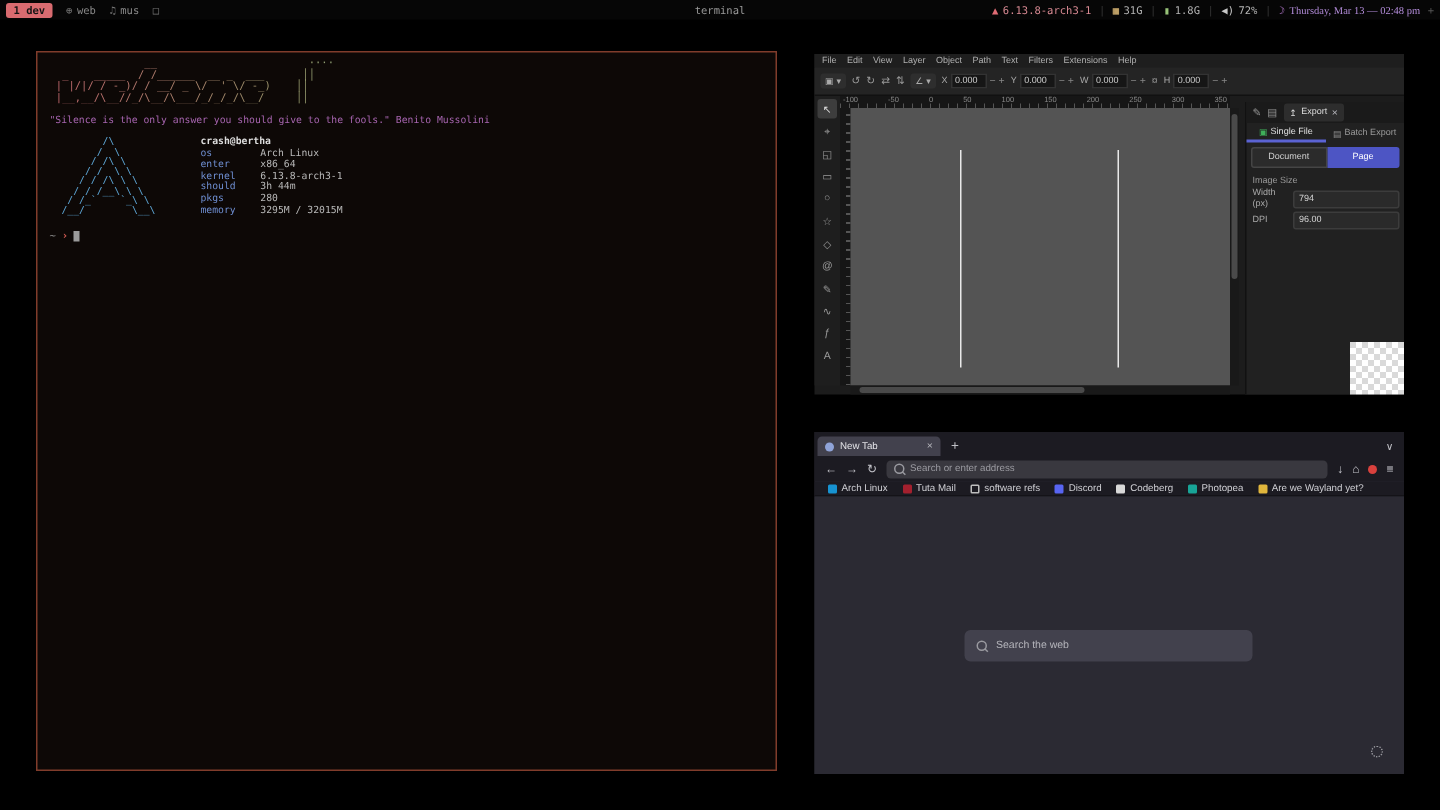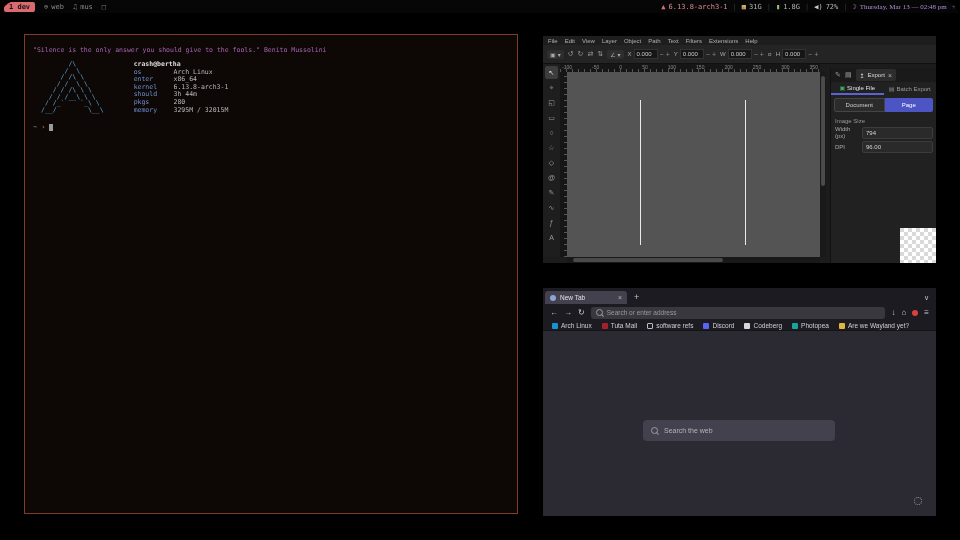--- a/index.html
+++ b/index.html
@@ -1,17 +1,17 @@
 <!DOCTYPE html>
 <html><head>
 <meta charset="utf-8">
 <style>
   html,body{margin:0;padding:0;background:#000;}
   #stage{position:relative;width:960px;height:540px;background:#000;overflow:hidden;
-         font-family:"DejaVu Sans Mono",monospace;border-radius:19px;-webkit-font-smoothing:antialiased;}
+         font-family:"DejaVu Sans Mono",monospace;-webkit-font-smoothing:antialiased;}
 
   
   #topbar{position:absolute;left:0;top:0;width:960px;height:13px;background:#060606;
           display:flex;align-items:center;font-size:7px;color:#8a8a8a;padding:0 4px;box-sizing:border-box;}
   .ws{display:flex;align-items:center;gap:3px;margin-right:9px;}
   .ws .wicon{font-size:7px;color:#7a7a7a;}
   .ws.active{background:#d96b70;color:#141414;padding:1px 5px;border-radius:2px;font-weight:bold;}
   #bar-title{position:absolute;left:0;right:0;text-align:center;color:#9a9a9a;pointer-events:none;}
   #bar-right{margin-left:auto;display:flex;align-items:center;gap:5px;}
   .sep{color:#353535;}
@@ -150,20 +150,21 @@
       <span>web</span>
     </div>
     <div class="ws">
       <span class="wicon">♫</span>
       <span>mus</span>
     </div>
     <div class="ws">
       <span class="wicon">□</span>
     </div>
 
+    <span id="bar-title">terminal</span>
 
     <div id="bar-right">
       <span class="mod">
         <span class="c-arch">▲</span>
         <span class="t-arch">6.13.8-arch3-1</span>
       </span>
       <span class="sep">|</span>
       <span class="mod">
         <span class="c-disk">▦</span>
         <span class="t-dim">31G</span>
@@ -181,20 +182,24 @@
       <span class="sep">|</span>
       <span class="mod">
         <span class="c-clk">☽</span>
         <span class="t-clk">Thursday, Mar 13 — 02:48 pm</span>
       </span>
       <span class="tray">+</span>
     </div>
   </div>
 
   <div id="term">
+    <pre class="art">               __                        ····
+  _    _____  / /______  __ _  ___      ││
+ | |/|/ / -_)/ / __/ _ \/  ' \/ -_)    ││
+ |__,__/\__//_/\__/\___/_/_/_/\__/     ││</pre>
     <div id="quote">"Silence is the only answer you should give to the fools."  Benito Mussolini</div>
     <div id="fetchrow">
       <pre id="archlogo">       /\
       /  \
      / /\ \
     / /  \ \
    / / /\ \ \
   / / /__\ \ \
  / /_`    `_\ \
 /__/        \__\</pre>

